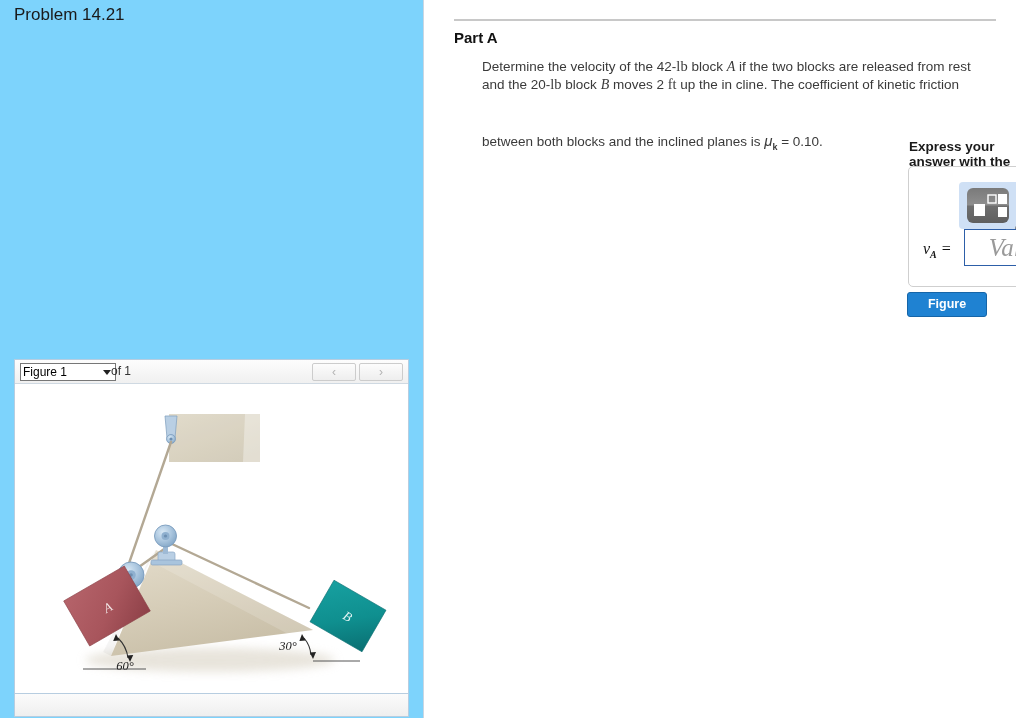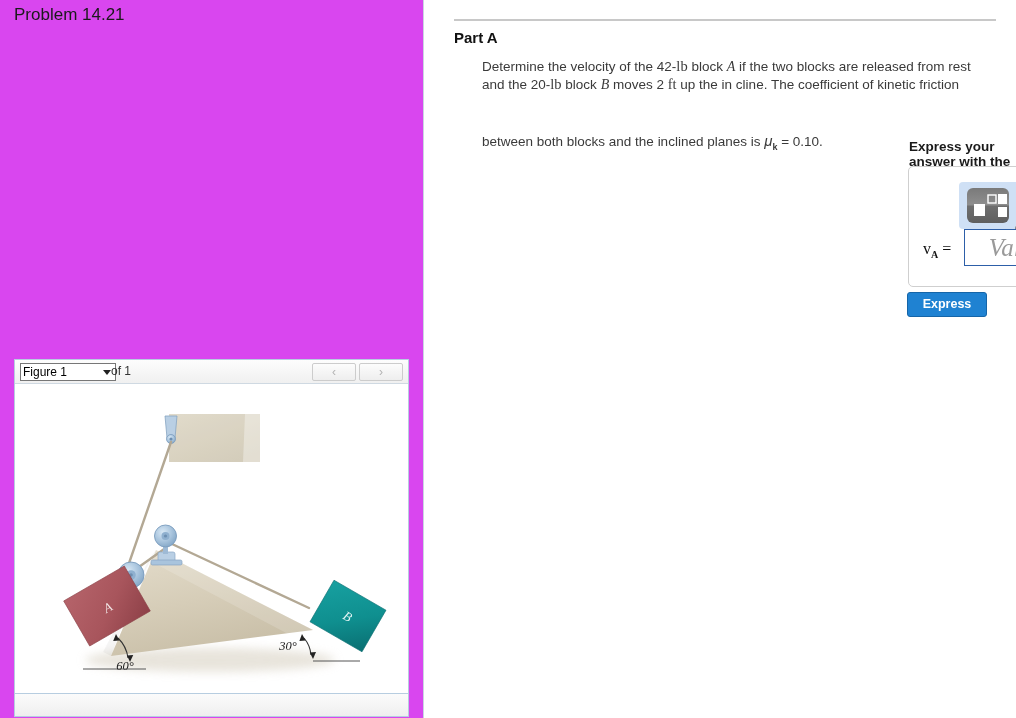--- a/index.html
+++ b/index.html
@@ -16,21 +16,21 @@
     overflow: hidden;
     position: relative;
   }
 
   
   #left-panel {
     position: absolute;
     left: 0; top: 0;
     width: 424px;
     height: 718px;
-    background: #d946ef;
+    background: #7dd3fc;
     border-right: 1px solid #c9d6e2;
     box-sizing: border-box;
   }
   #problem-title {
     position: absolute;
     left: 14px; top: 5px;
     font-size: 17px;
     color: #1a1a1a;
     font-family: "Liberation Sans", sans-serif;
   }
@@ -217,20 +217,21 @@
     text-align: center;
     color: #ffffff;
     font-family: "Liberation Serif", serif;
     font-size: 17px;
   }
 
   #answer-eq-label {
     position: absolute;
     left: 14px; top: 73px;
     font-family: "Liberation Serif", serif;
+    font-style: italic;
     font-size: 16px;
     color: #111111;
   }
   #answer-eq-label sub {
     font-size: 10px;
     font-weight: bold;
   }
   .ans-input {
     position: absolute;
     top: 62px;
@@ -410,15 +411,15 @@
       </div>
 
     </div>
 
     <div id="answer-eq-label"><span>v</span><sub>A</sub><span> =</span></div>
 
     <div class="ans-input" id="input-value">Value</div>
 
   </div>
 
-  <div id="submit-btn">Express</div>
+  <div id="submit-btn">Figure</div>
 
 </div>
 
 </body></html>

